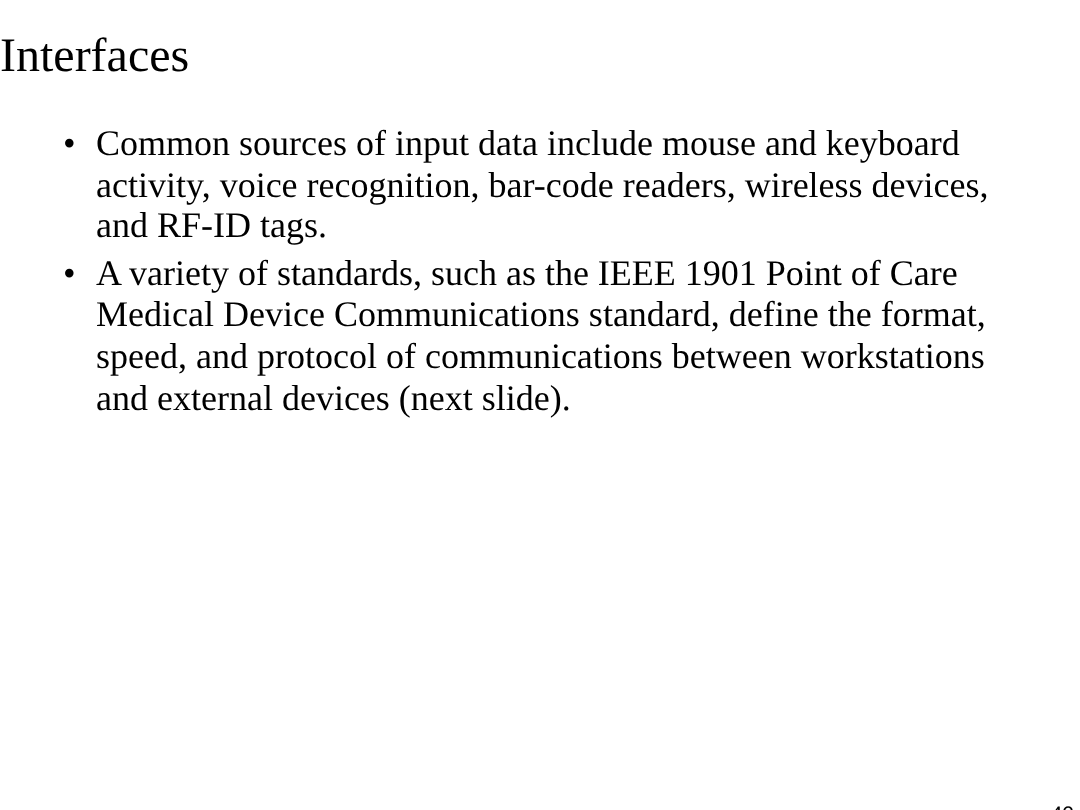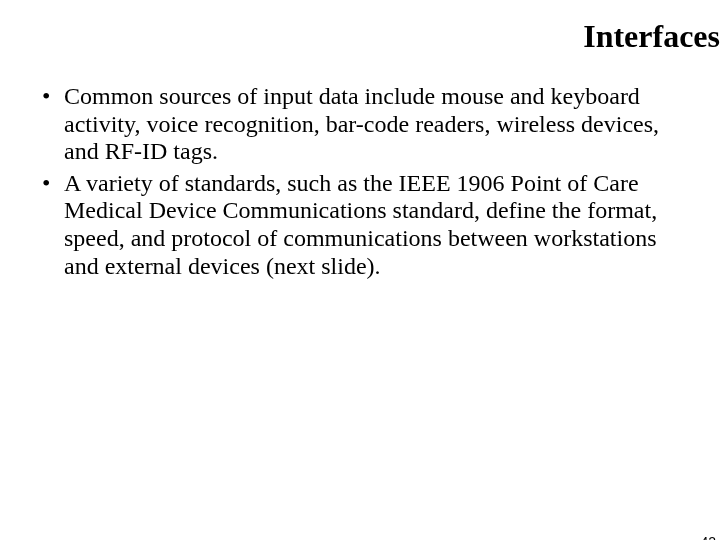--- a/index.html
+++ b/index.html
@@ -13,23 +13,23 @@
     position: relative;
     overflow: hidden;
   }
   .slide {
     width: 720px;
     height: 540px;
     position: relative;
     box-sizing: border-box;
   }
   .title {
-    font-weight: bold;
+    font-weight: normal;
     font-size: 32px;
-    text-align: right;
+    text-align: left;
     margin-top: 18px;
     margin-bottom: 28px;
   }
   .body {
     padding: 0 40px 0 36px;
     font-family: Liberation Serif, serif;
   }
   ul.bullets {
     list-style: none;
     padding: 0;
@@ -58,17 +58,17 @@
   }
 </style>
 </head>
 <body>
 
 <div class="slide">
   <div class="title">Interfaces</div>
   <div class="body">
     <ul class="bullets">
       <li>Common sources of input data include mouse and keyboard activity, voice recognition, bar-code readers, wireless devices, and RF-ID tags.</li>
-      <li>A variety of standards, such as the IEEE 1906 Point of Care Medical Device Communications standard, define the format, speed, and protocol of communications between workstations and external devices (next slide).</li>
+      <li>A variety of standards, such as the IEEE 1901 Point of Care Medical Device Communications standard, define the format, speed, and protocol of communications between workstations and external devices (next slide).</li>
     </ul>
   </div>
   <div class="page-number">42</div>
 </div>
 
 </body></html>

